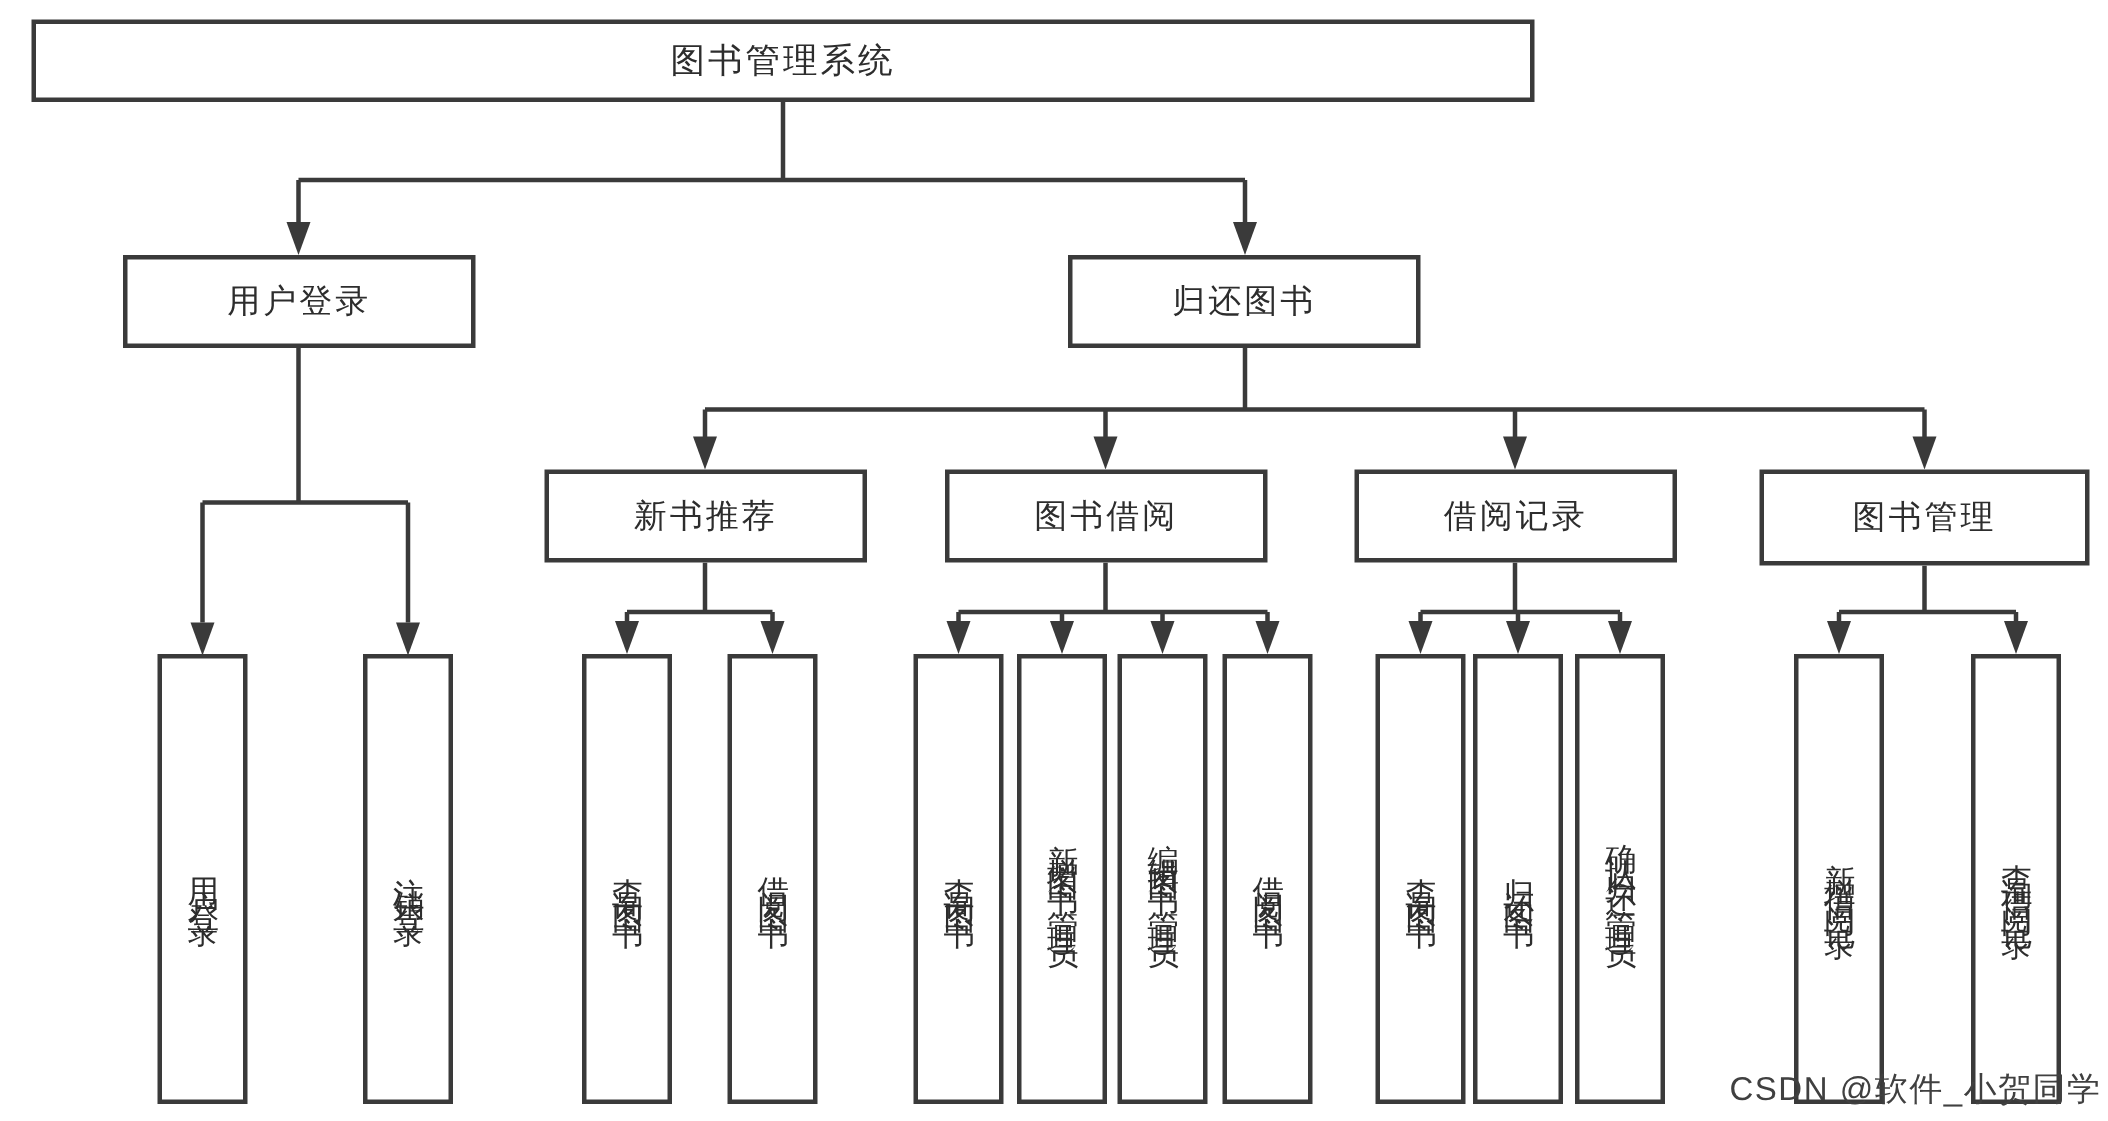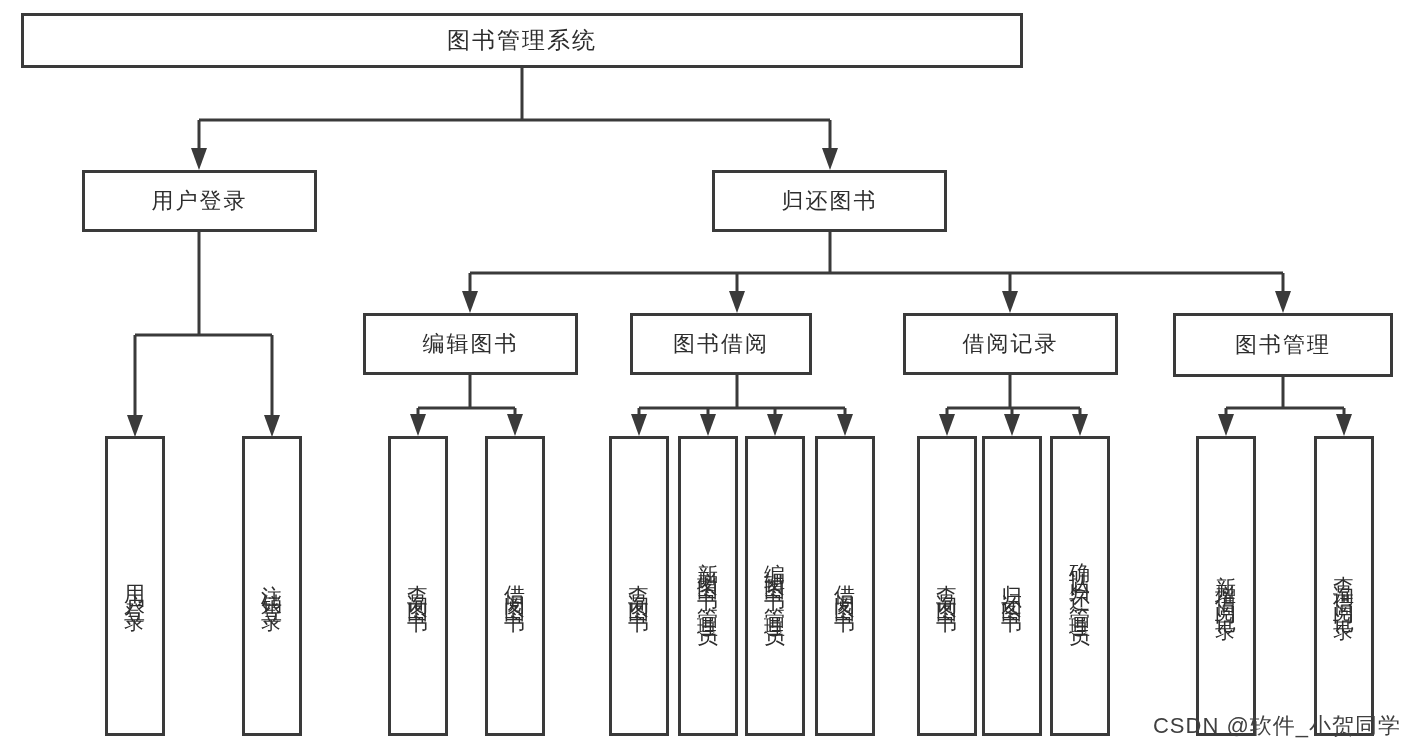--- a/index.html
+++ b/index.html
@@ -82,22 +82,22 @@
       <polygon points="1218,414 1234,414 1226,436"></polygon>
       <polygon points="1336,414 1352,414 1344,436"></polygon>
     </g>
   </svg>
 
   <div class="node root" style="left:21px; top:13px; width:1002px; height:55px;">图书管理系统</div>
 
   <div class="node" style="left:82px; top:170px; width:235px; height:62px;">用户登录</div>
   <div class="node" style="left:712px; top:170px; width:235px; height:62px;">归还图书</div>
 
-  <div class="node" style="left:363px; top:313px; width:215px; height:62px;">编辑图书</div>
-  <div class="node" style="left:630px; top:313px; width:182px; height:62px;">图书借阅</div>
+  <div class="node" style="left:363px; top:313px; width:215px; height:62px;">新书推荐</div>
+  <div class="node" style="left:630px; top:313px; width:215px; height:62px;">图书借阅</div>
   <div class="node" style="left:903px; top:313px; width:215px; height:62px;">借阅记录</div>
   <div class="node" style="left:1173px; top:313px; width:220px; height:64px;">图书管理</div>
 
   <div class="node v" style="left:105px; top:436px; width:60px; height:300px;">用户登录</div>
   <div class="node v" style="left:242px; top:436px; width:60px; height:300px;">注销登录</div>
 
   <div class="node v" style="left:388px; top:436px; width:60px; height:300px;">查询图书</div>
   <div class="node v" style="left:485px; top:436px; width:60px; height:300px;">借阅图书</div>
 
   <div class="node v" style="left:609px; top:436px; width:60px; height:300px;">查询图书</div>

